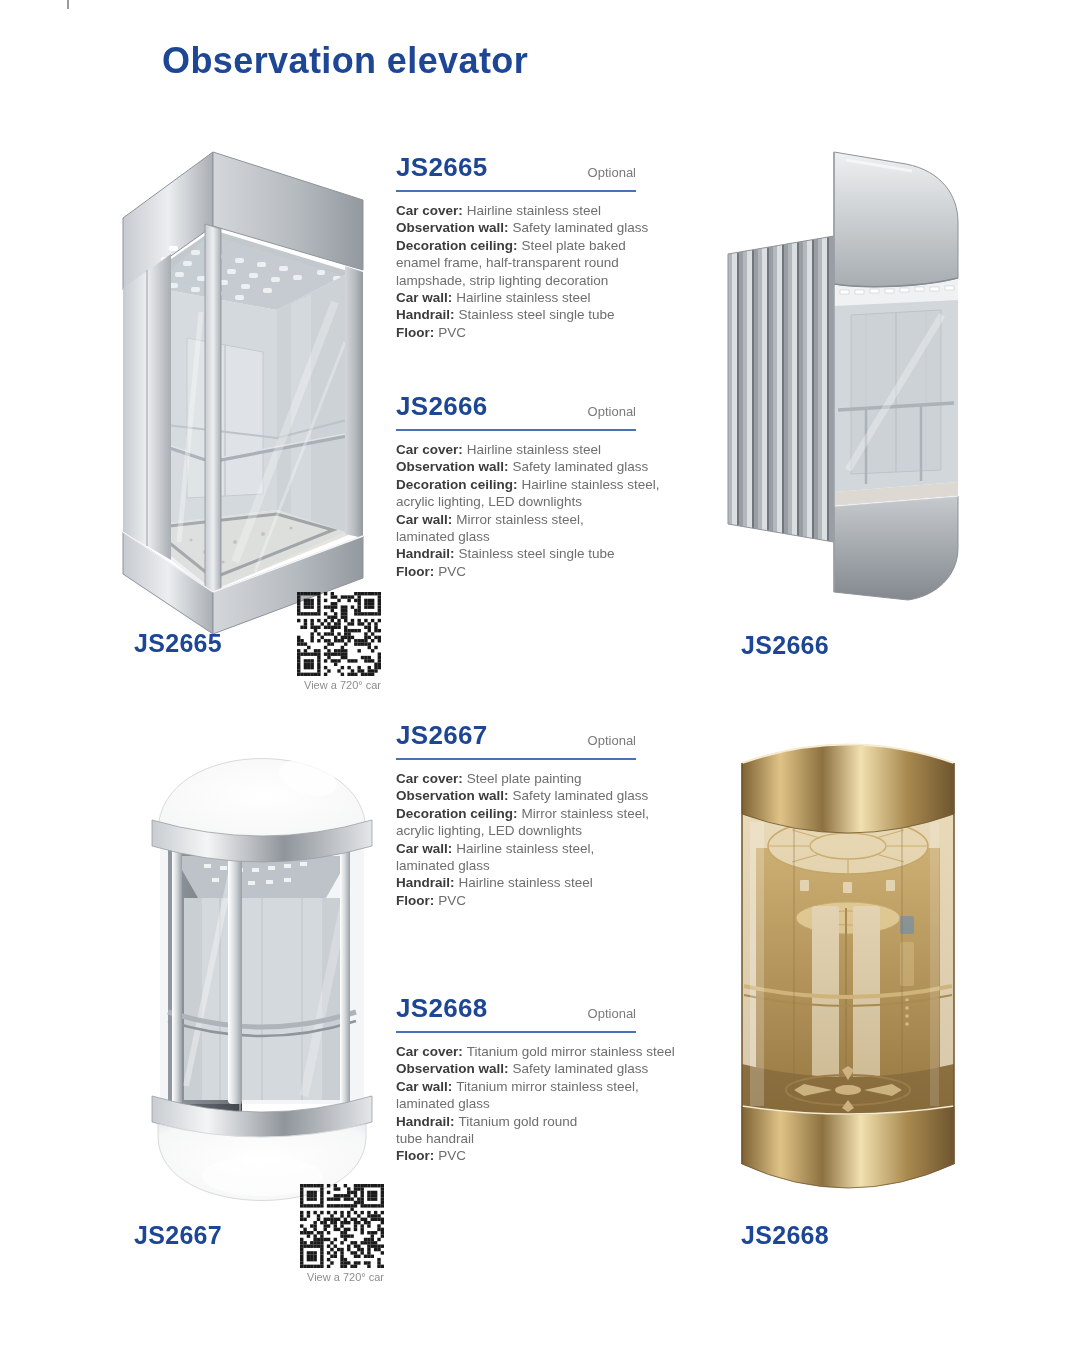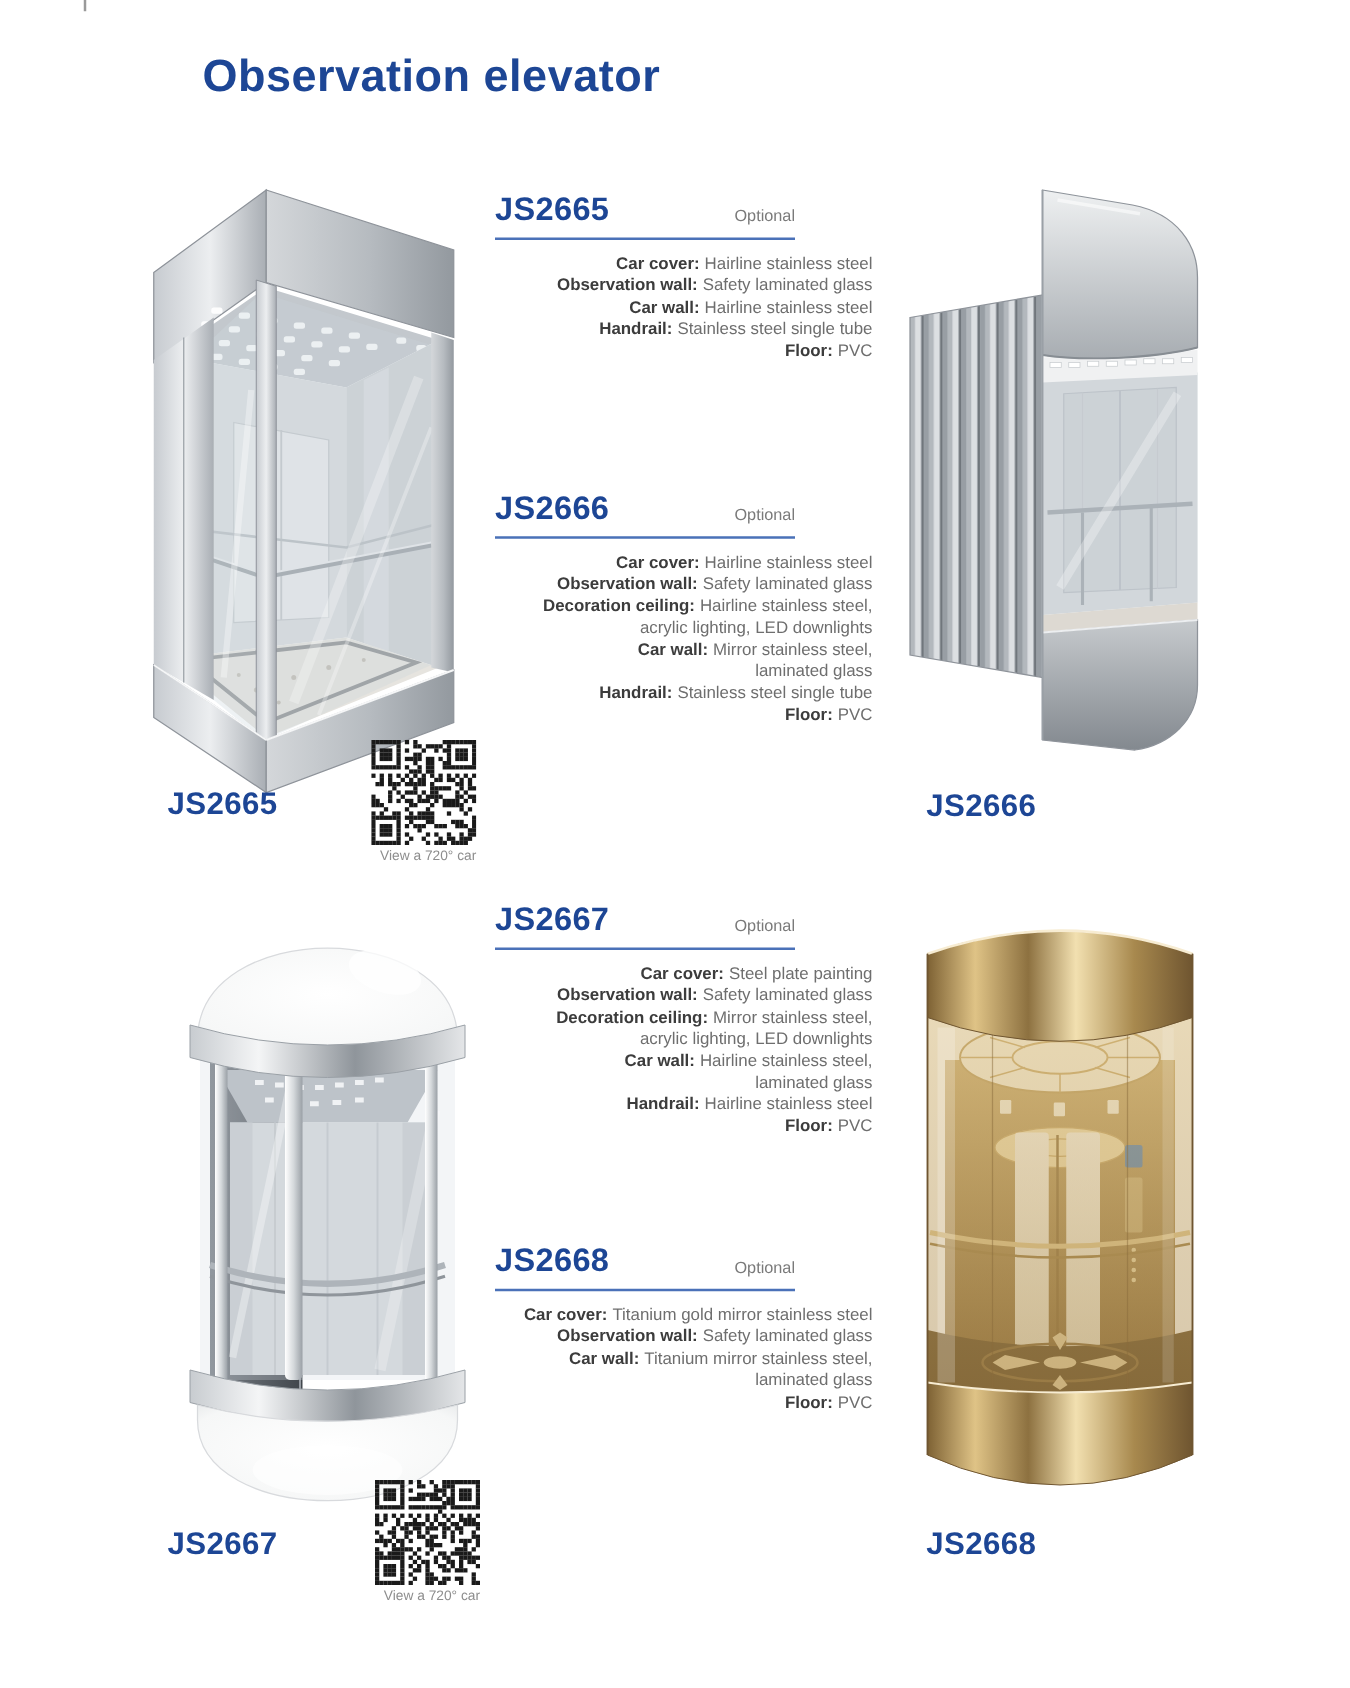--- a/index.html
+++ b/index.html
@@ -12,21 +12,21 @@
     color:#1d4695;letter-spacing:0.4px;}
 
   .figure{position:absolute;}
   .figure svg{display:block;width:100%;height:100%;}
 
   .spec{position:absolute;left:396px;width:302px;}
   .spec-head{display:flex;justify-content:space-between;align-items:flex-end;width:240px;}
   .spec-id{font-size:26px;font-weight:bold;color:#1d4695;letter-spacing:0.3px;}
   .spec-optional{font-size:13px;color:#7a7a7a;padding-bottom:3px;}
   .spec-rule{width:240px;border:none;border-top:2px solid #4a71b8;margin:7px 0 10px 0;}
-  .spec-row{font-size:13.5px;line-height:17.4px;color:#6e6e6e;text-align:right;}
+  .spec-row{font-size:13.5px;line-height:17.4px;color:#6e6e6e;}
   .spec-row b{color:#3c3c3c;font-weight:bold;margin-right:4px;}
   .spec-row span{white-space:pre-line;}
 
   .caption{position:absolute;font-size:25px;font-weight:bold;color:#1d4695;letter-spacing:0.3px;}
 
   .qr{position:absolute;width:84px;}
   .qr svg{display:block;width:84px;height:84px;}
   .qr-caption{font-size:11px;color:#8d8d8d;margin-top:3px;text-align:right;width:100%;}
 </style>
 </head>
@@ -360,20 +360,23 @@
   <div class="spec" style="top:152px;">
     <div class="spec-head">
       <span class="spec-id">JS2665</span>
       <span class="spec-optional">Optional</span>
     </div>
     <hr class="spec-rule">
     <div class="spec-body">
 
     <div class="spec-row"><b>Car cover:</b><span>Hairline stainless steel</span></div>
         <div class="spec-row"><b>Observation wall:</b><span>Safety laminated glass</span></div>
+        <div class="spec-row"><b>Decoration ceiling:</b><span>Steel plate baked
+enamel frame, half-transparent round
+lampshade, strip lighting decoration</span></div>
         <div class="spec-row"><b>Car wall:</b><span>Hairline stainless steel</span></div>
         <div class="spec-row"><b>Handrail:</b><span>Stainless steel single tube</span></div>
         <div class="spec-row"><b>Floor:</b><span>PVC</span></div>
       </div>
   </div>
 
   <div class="spec" style="top:391px;">
     <div class="spec-head">
       <span class="spec-id">JS2666</span>
       <span class="spec-optional">Optional</span>
@@ -416,20 +419,22 @@
       <span class="spec-id">JS2668</span>
       <span class="spec-optional">Optional</span>
     </div>
     <hr class="spec-rule">
     <div class="spec-body">
 
     <div class="spec-row"><b>Car cover:</b><span>Titanium gold mirror stainless steel</span></div>
         <div class="spec-row"><b>Observation wall:</b><span>Safety laminated glass</span></div>
         <div class="spec-row"><b>Car wall:</b><span>Titanium mirror stainless steel,
 laminated glass</span></div>
+        <div class="spec-row"><b>Handrail:</b><span>Titanium gold round
+tube handrail</span></div>
         <div class="spec-row"><b>Floor:</b><span>PVC</span></div>
       </div>
   </div>
 
   <div class="caption" style="left:134px;top:629px;">JS2665</div>
   <div class="caption" style="left:741px;top:631px;">JS2666</div>
   <div class="caption" style="left:134px;top:1221px;">JS2667</div>
   <div class="caption" style="left:741px;top:1221px;">JS2668</div>
 
   <div class="qr" style="left:297px;top:592px;">

